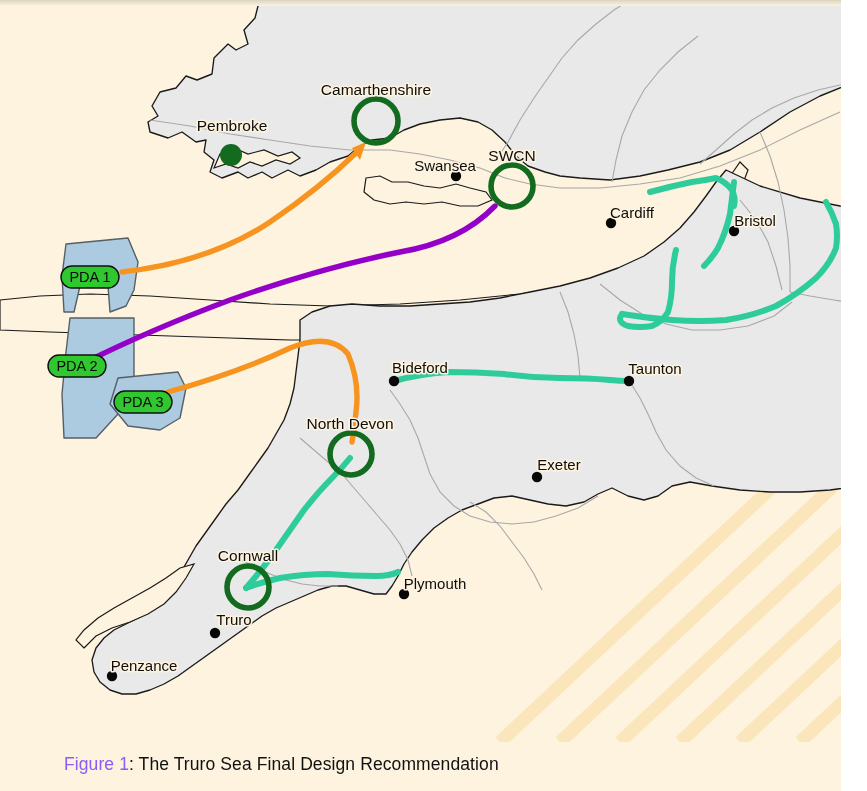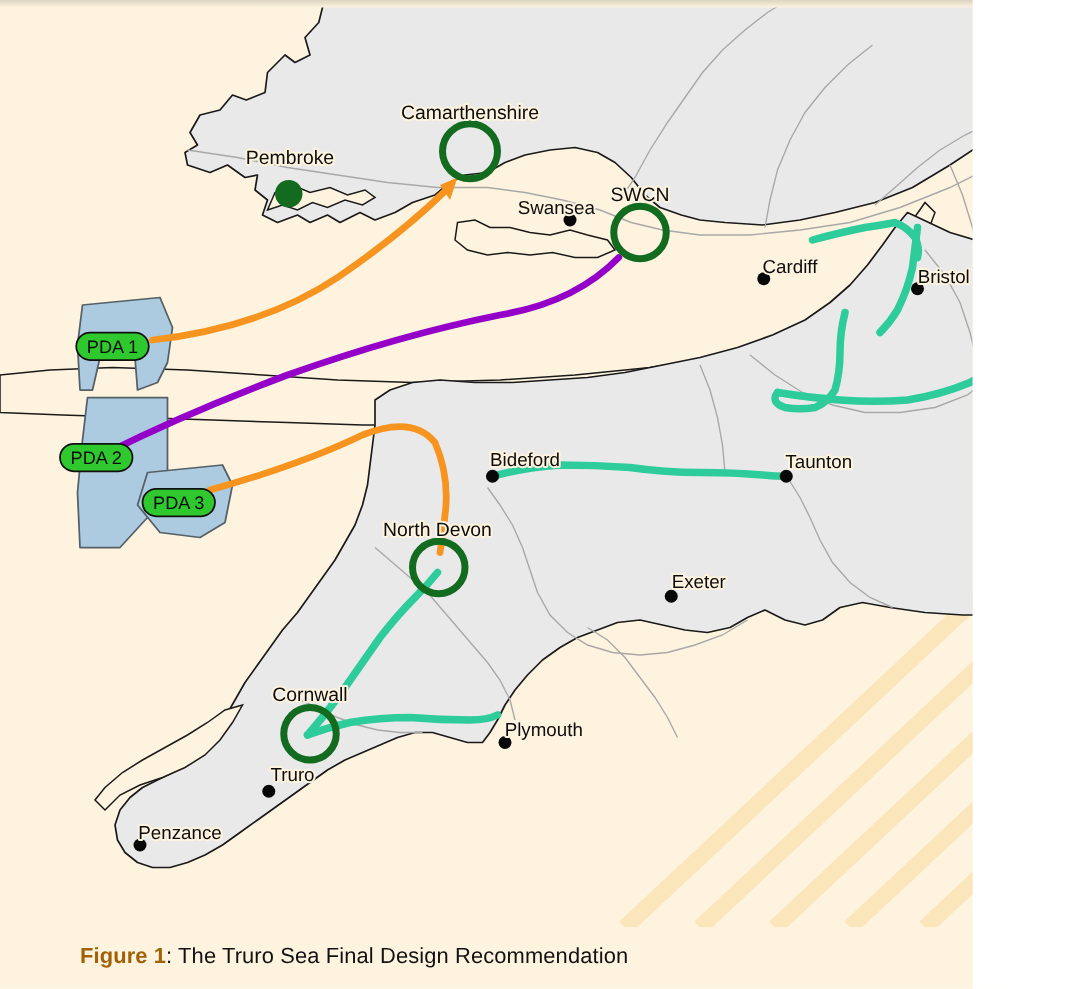--- a/index.html
+++ b/index.html
@@ -4,21 +4,21 @@
 <title>Celtic Sea Final Design Recommendation</title>
 <style>
   * { box-sizing: border-box; }
   html, body {
     margin: 0; padding: 0;
     background: #ffffff;
     font-family: "Liberation Sans", sans-serif;
   }
   #figure-root {
     position: relative;
-    width: 778px;
+    width: 841px;
     height: 791px;
     overflow: hidden;
     background: #FDF3DE;
   }
   #map-area {
     position: absolute;
     left: 0; top: 0;
     width: 867px;
     height: 742px;
     overflow: hidden;
@@ -42,22 +42,22 @@
   }
   #caption {
     position: absolute;
     left: 64px; top: 12px;
     font-size: 17.5px;
     color: #111111;
     white-space: nowrap;
     letter-spacing: 0.1px;
   }
   #caption .fig-num {
-    color: #a16207;
-    font-weight: bold;
+    color: #8b5cf6;
+    font-weight: normal;
   }
 
   
   .sea-base { fill: #FDF3DE; }
   .land { fill: #E9E9E9; stroke: #1a1a1a; stroke-width: 1.35; stroke-linejoin: round; }
   .land-inner-border { fill: none; stroke: #A8A8A8; stroke-width: 1.1; }
   .sea-inlet { fill: #FDF3DE; stroke: #1a1a1a; stroke-width: 1.2; }
   .stripe { stroke: #FAE2B4; stroke-width: 13; fill: none; opacity: .85; }
 
   .pda-poly { fill: #ADCBE0; stroke: #555f66; stroke-width: 1.4; stroke-linejoin: round; }

